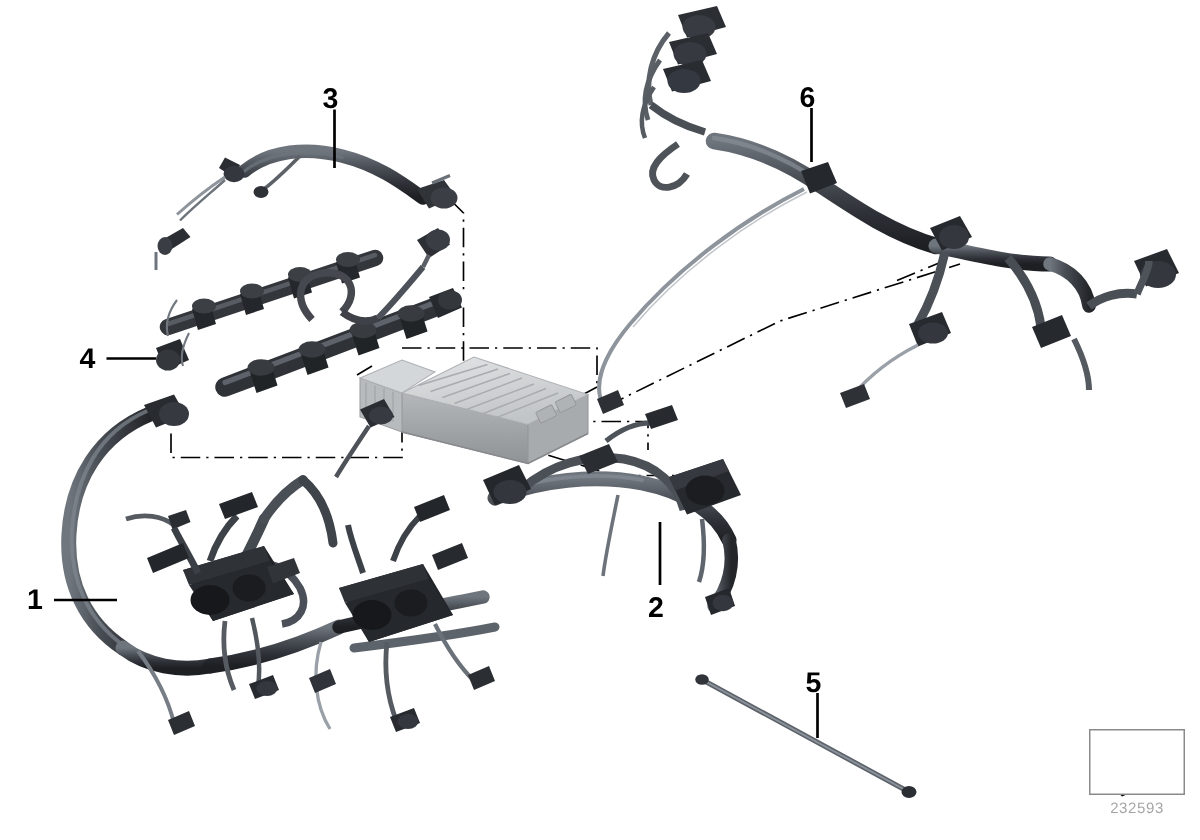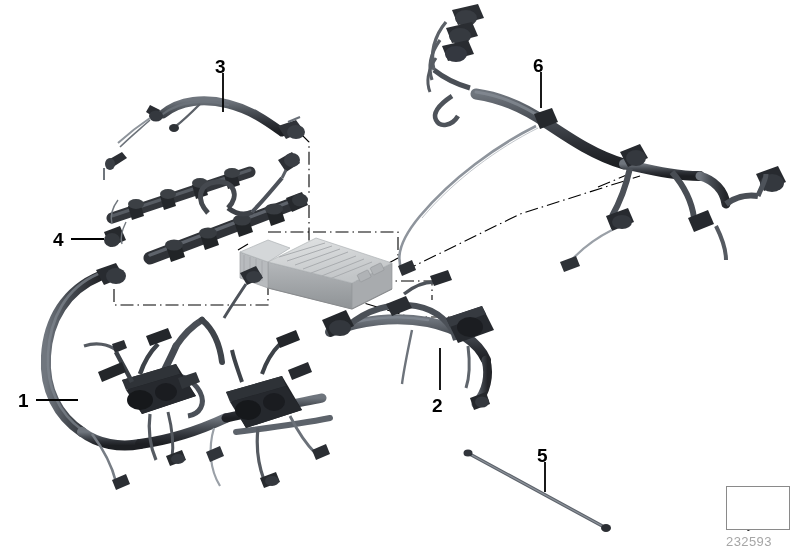--- a/index.html
+++ b/index.html
@@ -42,22 +42,23 @@
     height: 44px;
     border: 1px solid #8a8a8a;
     background: #ffffff;
     box-sizing: border-box;
   }
   #catalog-number {
     position: absolute;
     left: 726px;
     top: 534px;
     width: 64px;
+    text-align: center;
     font-family: "Liberation Sans", sans-serif;
-    font-size: 13px;
+    font-size: 10px;
     color: #a6a6a6;
     letter-spacing: 0.4px;
   }
 </style>
 </head>
 <body>
 
 <div id="diagram-root">
 
   <svg id="diagram-svg" viewBox="0 0 800 560" xmlns="http://www.w3.org/2000/svg">

